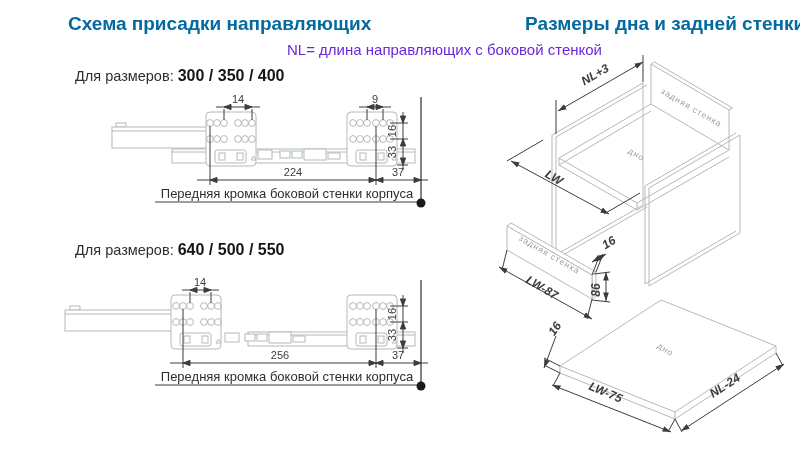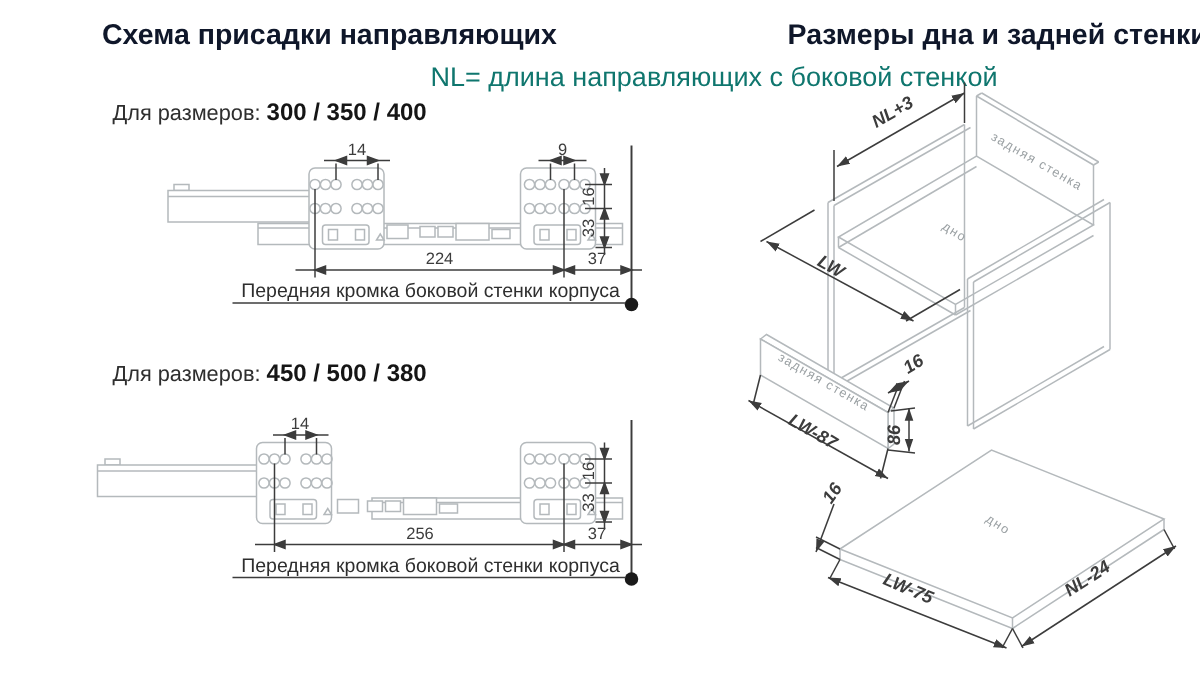--- a/index.html
+++ b/index.html
@@ -1,37 +1,37 @@
 <!DOCTYPE html>
 <html><head>
 <meta charset="utf-8">
 <style>
   html,body{margin:0;padding:0;}
   body{width:800px;height:450px;background:#ffffff;position:relative;overflow:hidden;
        font-family:"Liberation Sans", sans-serif;}
   .abs{position:absolute;}
-  .title{font-size:19px;font-weight:bold;color:#0f172a;white-space:nowrap;}
-  .note{font-size:18px;color:#0f766e;white-space:nowrap;}
+  .title{font-size:19px;font-weight:bold;color:#0369a1;white-space:nowrap;}
+  .note{font-size:15px;color:#6d28d9;white-space:nowrap;}
   .sizes-label{font-size:14.5px;color:#2e2e2e;white-space:nowrap;}
   .sizes-label b{font-size:16px;color:#151515;margin-top:28px;}
   svg text{font-family:"Liberation Sans", sans-serif;}
   .dimtxt{font-size:11px;fill:#3c3c3c;}
   .edgetxt{font-size:13px;fill:#2e2e2e;}
   .isodim{font-size:12px;font-weight:bold;font-style:italic;fill:#3c3c3c;}
   .isolbl{font-size:8.5px;fill:#9aa0a3;letter-spacing:1px;}
 </style>
 </head>
 <body>
 
 <div class="abs title" style="left:68px;top:13px;">Схема присадки направляющих</div>
 <div class="abs title" style="left:503px;top:13px;margin-left:22px;">Размеры дна и задней стенки</div>
 <div class="abs note" style="left:287px;top:41px;">NL= длина направляющих с боковой стенкой</div>
 
 <div class="abs sizes-label" style="left:75px;top:67px;"><span>Для размеров: </span><b>300 / 350 / 400</b></div>
-<div class="abs sizes-label" style="left:75px;top:241px;"><span>Для размеров: </span><b>450 / 500 / 380</b></div>
+<div class="abs sizes-label" style="left:75px;top:241px;"><span>Для размеров: </span><b>640 / 500 / 550</b></div>
 
 <svg class="abs" style="left:50px;top:88px;" width="390" height="130" viewBox="0 0 390 130">
   <defs>
     <marker id="arw" viewBox="0 0 10 8" refX="9.5" refY="4" markerWidth="9" markerHeight="7.2" orient="auto-start-reverse">
       <path d="M0,0.8 L9.5,4 L0,7.2 Z" fill="#3c3c3c"></path>
     </marker>
   </defs>
   <g stroke="#b4b9bc" stroke-width="1" fill="none">
     <rect x="66" y="35" width="10" height="4"></rect>
     <rect x="62" y="39" width="95" height="21" fill="#fff"></rect>

